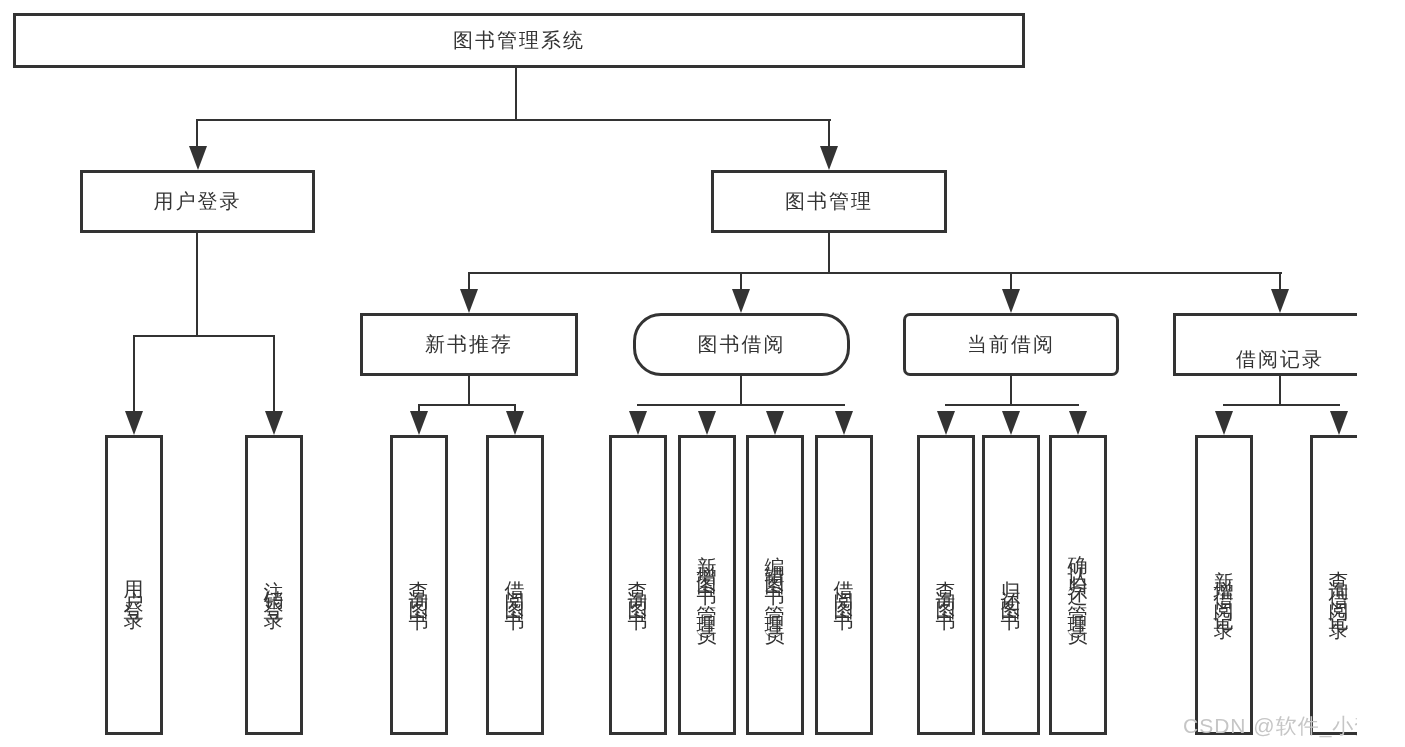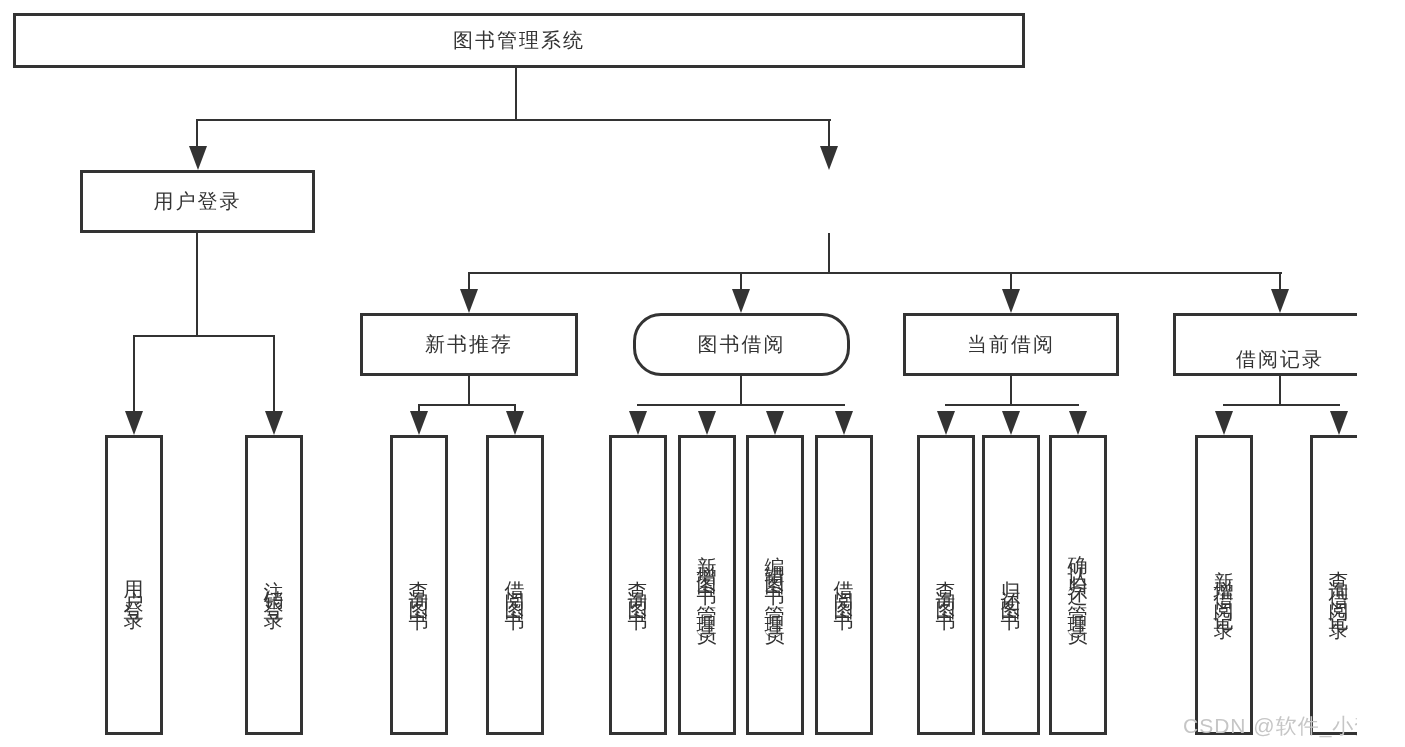--- a/index.html
+++ b/index.html
@@ -46,20 +46,23 @@
   <div class="vline" style="left:515px;top:68px;height:51px;"></div>
   <div class="hline" style="left:197px;top:119px;width:634px;"></div>
   <div class="vline" style="left:196px;top:119px;height:29px;"></div>
   <div class="vline" style="left:828px;top:119px;height:29px;"></div>
   <div class="arrow" style="left:189px;top:146px;"></div>
   <div class="arrow" style="left:820px;top:146px;"></div>
 
   <div class="box" style="left:80px;top:170px;width:235px;height:63px;">
     <span>用户登录</span>
   </div>
+  <div class="box" style="left:711px;top:170px;width:236px;height:63px;">
+    <span>图书管理</span>
+  </div>
 
   <div class="vline" style="left:196px;top:233px;height:102px;"></div>
   <div class="hline" style="left:133px;top:335px;width:142px;"></div>
   <div class="vline" style="left:133px;top:335px;height:77px;"></div>
   <div class="vline" style="left:273px;top:335px;height:77px;"></div>
   <div class="arrow" style="left:125px;top:411px;"></div>
   <div class="arrow" style="left:265px;top:411px;"></div>
 
   <div class="vline" style="left:828px;top:233px;height:39px;"></div>
   <div class="hline" style="left:468px;top:272px;width:814px;"></div>
@@ -71,21 +74,21 @@
   <div class="arrow" style="left:732px;top:289px;"></div>
   <div class="arrow" style="left:1002px;top:289px;"></div>
   <div class="arrow" style="left:1271px;top:289px;"></div>
 
   <div class="box" style="left:360px;top:313px;width:218px;height:63px;text-align:center;">
     <span>新书推荐</span>
   </div>
   <div class="box" style="left:633px;top:313px;width:217px;height:63px;border-radius:28px;">
     <span>图书借阅</span>
   </div>
-  <div class="box" style="left:903px;top:313px;width:216px;height:63px;">
+  <div class="box" style="left:903px;top:313px;width:216px;height:63px;border-radius:7px;">
     <span>当前借阅</span>
   </div>
   <div class="box" style="left:1173px;top:313px;width:214px;height:63px;align-items:flex-end;">
     <span>借阅记录</span>
   </div>
 
   <div class="vline" style="left:468px;top:376px;height:28px;"></div>
   <div class="hline" style="left:418px;top:404px;width:98px;"></div>
   <div class="vline" style="left:418px;top:404px;height:12px;"></div>
   <div class="vline" style="left:514px;top:404px;height:12px;"></div>

